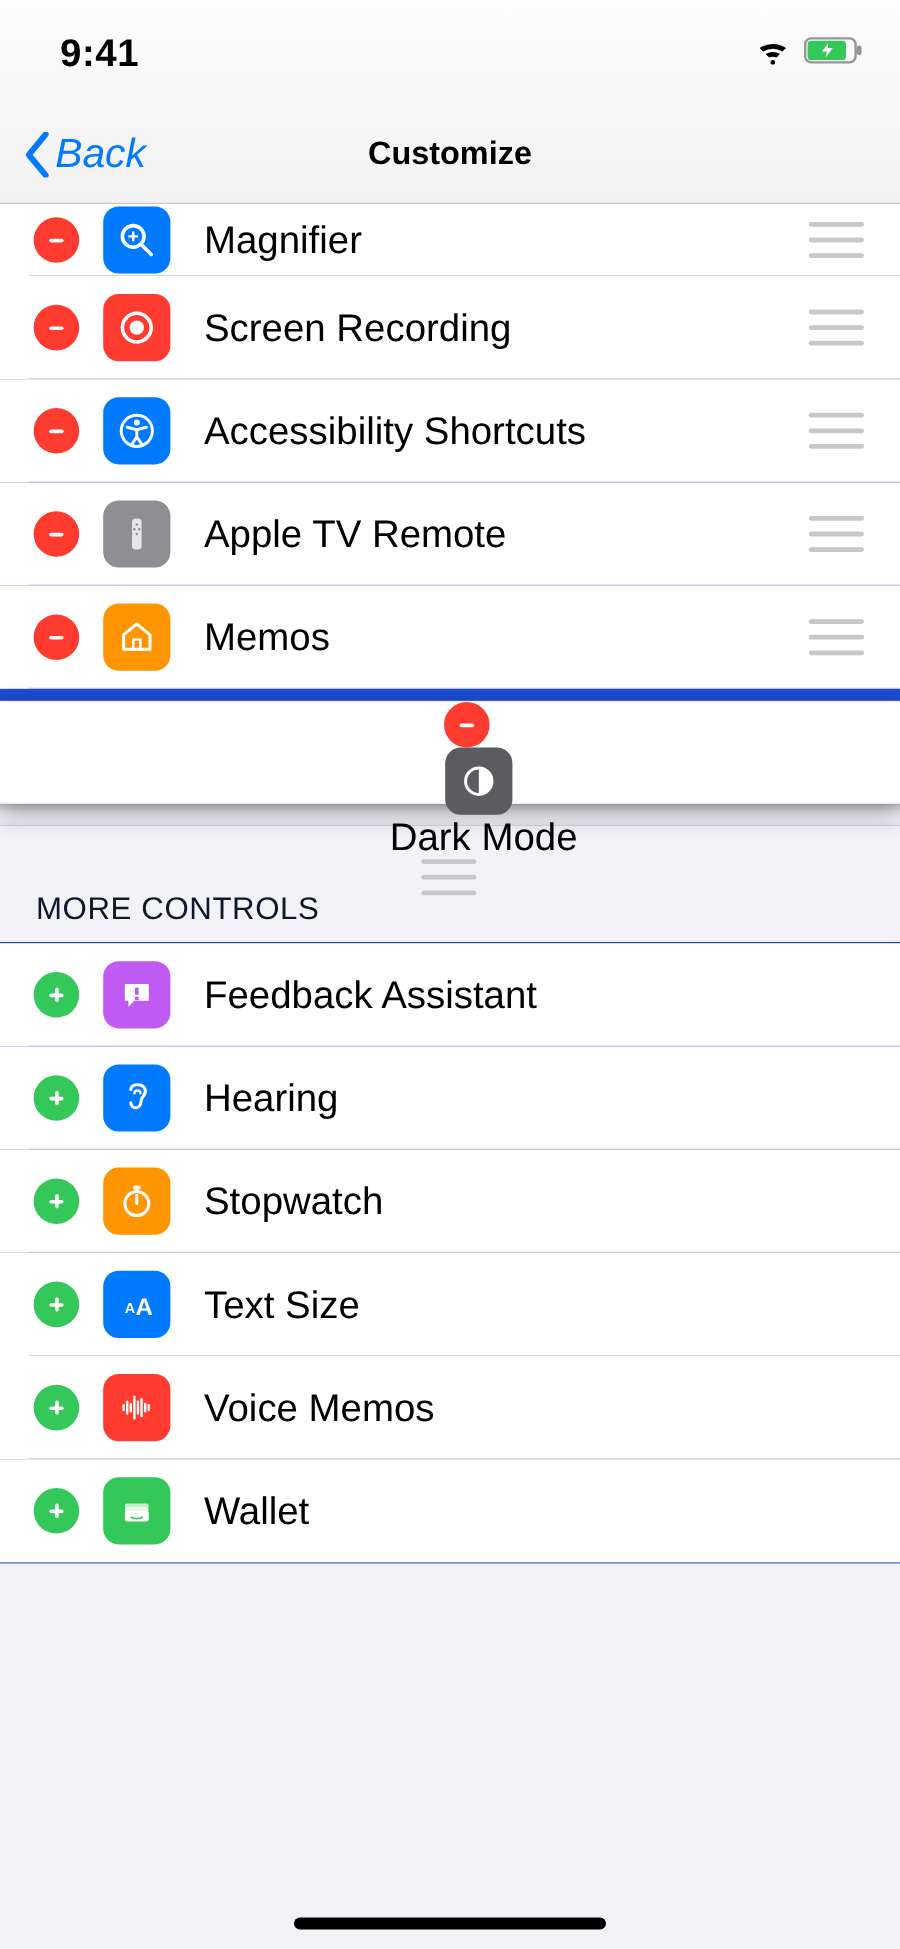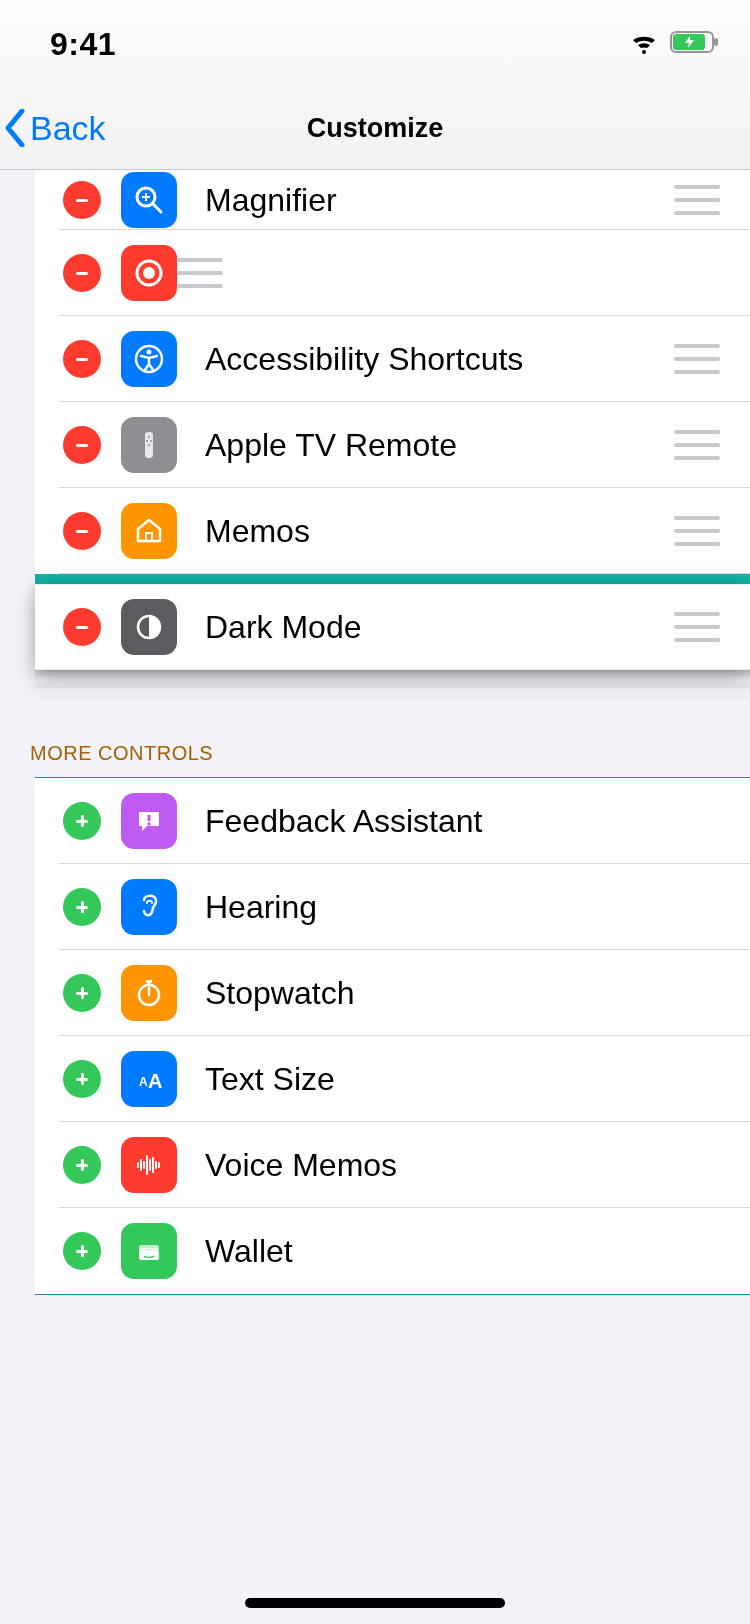--- a/index.html
+++ b/index.html
@@ -4,41 +4,41 @@
 <style>
   * { box-sizing: border-box; margin: 0; padding: 0; }
   html, body { width: 750px; height: 1624px; font-family: -apple-system, "Helvetica Neue", Arial, sans-serif; background: #f2f2f7; color: #000; overflow: hidden; }
   .screen { width: 750px; height: 1624px; position: relative; background: #f2f2f7; display:flex; flex-direction:column; }
   
   .statusbar { height: 88px; display:flex; align-items:center; justify-content:space-between; padding: 0 30px 0 50px; background: linear-gradient(to bottom, #fdfdfd, #f7f7f8); }
   .statusbar .time { font-size: 32px; font-weight: 600; letter-spacing: 0.5px;}
   .statusbar .icons { display:flex; align-items:center; gap:10px;}
   
   .navbar { height: 82px; display:flex; align-items:center; background: linear-gradient(to bottom, #f7f7f8, #f2f2f3); border-bottom:1px solid rgba(0,0,0,0.18); position:relative;}
-  .navbar .back { color:#007aff; font-size:34px; display:flex; align-items:flex-start; padding-left:4px; gap:4px;}
+  .navbar .back { color:#007aff; font-size:34px; display:flex; align-items:center; padding-left:20px; gap:4px;font-style:italic;}
   .navbar .title { position:absolute; left:0; right:0; text-align:center; font-size:27px; font-weight:600; pointer-events:none;}
   
-  .list { background:#14b8a6;margin-left:35px; }
+  .list { background:#1d4ed8; }
   .row { display:flex; align-items:center; height:86px; padding-left:28px; position:relative; background:#fff;}
   .row .sep { position:absolute; left:24px; right:0; bottom:0; height:1px; background:rgba(0,0,0,0.14);}
   .action-btn { width:38px; height:38px; border-radius:50%; display:flex; align-items:center; justify-content:center; flex:0 0 auto;}
   .action-remove { background:#ff3b30; }
   .action-add { background:#34c759; }
   .action-btn svg { width:20px; height:20px; }
   .app-icon { width:56px; height:56px; border-radius:13px; margin-left:20px; display:flex; align-items:center; justify-content:center; flex:0 0 auto; }
   .app-icon svg { width:34px; height:34px; }
   .label { font-size:32px; margin-left:28px; flex:1 1 auto; color:#000; }
   .drag { width:46px; height:30px; margin-right:30px; display:flex; flex-direction:column; justify-content:space-between; flex:0 0 auto;}
   .drag span { height:4px; background:#c7c7cc; border-radius:2px; display:block;}
   
   .lifted-wrap { position:relative; }
-  .lifted { box-shadow: 0 10px 20px rgba(0,0,0,0.25), 0 -4px 12px rgba(0,0,0,0.12); border-top:1px solid rgba(0,0,0,0.08); border-bottom:1px solid rgba(0,0,0,0.08); margin-top:10px; z-index:5;}
+  .lifted { box-shadow: 0 10px 20px rgba(0,0,0,0.25), 0 -4px 12px rgba(0,0,0,0.12); border-top:1px solid rgba(0,0,0,0.08); border-bottom:1px solid rgba(0,0,0,0.08); margin-top:10px; z-index:5;flex-direction:column;}
   .gap-below { height:18px; background:#f2f2f7; box-shadow: inset 0 12px 10px -10px rgba(0,0,0,0.25), inset 0 -8px 10px -10px rgba(0,0,0,0.15);}
   
-  .section-header { font-size:20px; color:#a16207; padding: 54px 30px 12px 30px; letter-spacing:0.5px; background:#f2f2f7; text-transform:uppercase;}
+  .section-header { font-size:26px; color:#0f172a; padding: 54px 30px 12px 30px; letter-spacing:0.5px; background:#f2f2f7; text-transform:uppercase;}
   
   .section-top { border-top:1px solid rgba(0,0,0,0.18); }
   .section-bottom { border-bottom:1px solid rgba(0,0,0,0.18); }
   
   .bottom-fill { flex:1 1 auto; background:#f2f2f7;}
   .home-indicator { position:absolute; bottom:16px; left:50%; transform:translateX(-50%); width:260px; height:10px; border-radius:10px; background:#000;}
   
   .ic-blue { background:#007aff; } .ic-red { background:#ff3b30; } .ic-orange { background:#ff9500; }
   .ic-gray { background:#8e8e93; } .ic-darkgray { background:#5b5b60; } .ic-purple { background:#bf5af2; }
   .ic-green { background:#34c759; } .ic-charcoal { background:#3a3a3c; }
@@ -106,20 +106,21 @@
           <svg viewBox="0 0 20 20">
             <rect x="4" y="9" width="12" height="3" rx="1.5" fill="#fff"></rect>
           </svg>
         </div>
     <div class="app-icon ic-red">
       <svg viewBox="0 0 34 34">
             <circle cx="17" cy="17" r="12" stroke="#fff" stroke-width="3" fill="none"></circle>
             <circle cx="17" cy="17" r="6" fill="#fff"></circle>
           </svg>
     </div>
+    <div class="label">Screen Recording</div>
     <div class="drag">
           <span></span>
           <span></span>
           <span></span>
         </div>
     <div class="sep"></div>
   </div>
 
 
   <div class="row">

